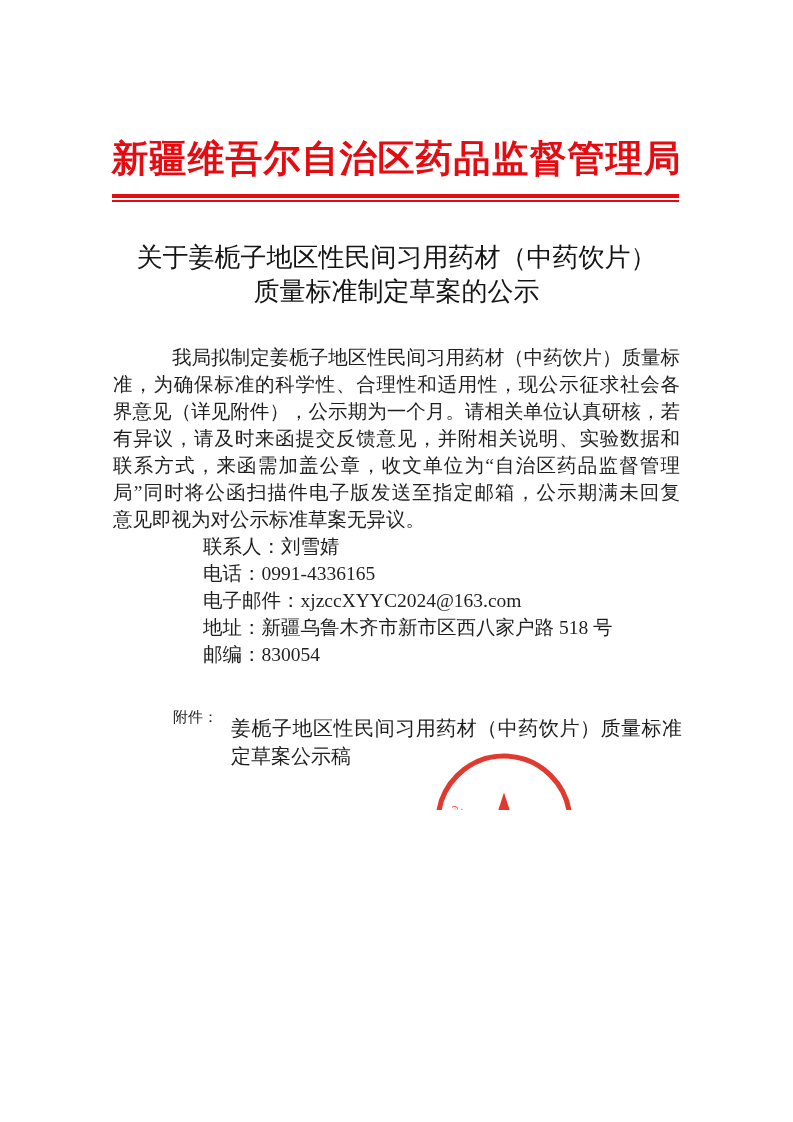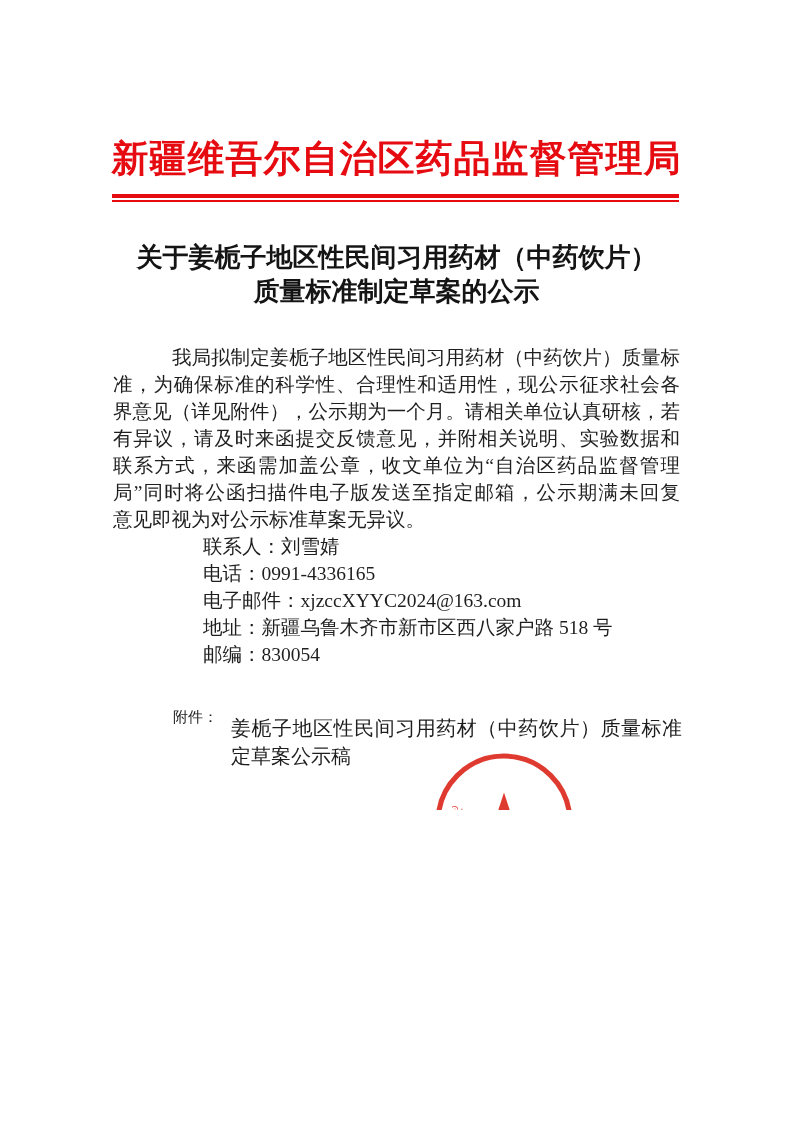--- a/index.html
+++ b/index.html
@@ -13,21 +13,21 @@
     position:absolute; top:134px; left:0; width:100%;
     text-align:center; font-size:37px; font-weight:700;
     color:#e60b10; letter-spacing:1px; white-space:nowrap;
   }
   .head-rule { position:absolute; top:194px; left:112px; width:567px; }
   .head-rule .thick { height:4px; background:#e60b10; }
   .head-rule .thin  { height:2px; background:#e60b10; margin-top:2px; }
 
   .doc-title {
     position:absolute; top:241px; left:56px; right:56px;
-    text-align:center; font-weight:700; font-size:26px; line-height:34px;
+    text-align:center; font-weight:400; font-size:26px; line-height:34px;
     color:#141414;
   }
 
   .body-text {
     position:absolute; top:344px; left:113px; width:567px;
     font-size:19.5px; line-height:27px; color:#1e1e1e;
   }
   .line { height:27px; overflow:hidden; }
   .stretch { text-align:justify; text-align-last:justify; }
   .indent { text-indent:59px; }

